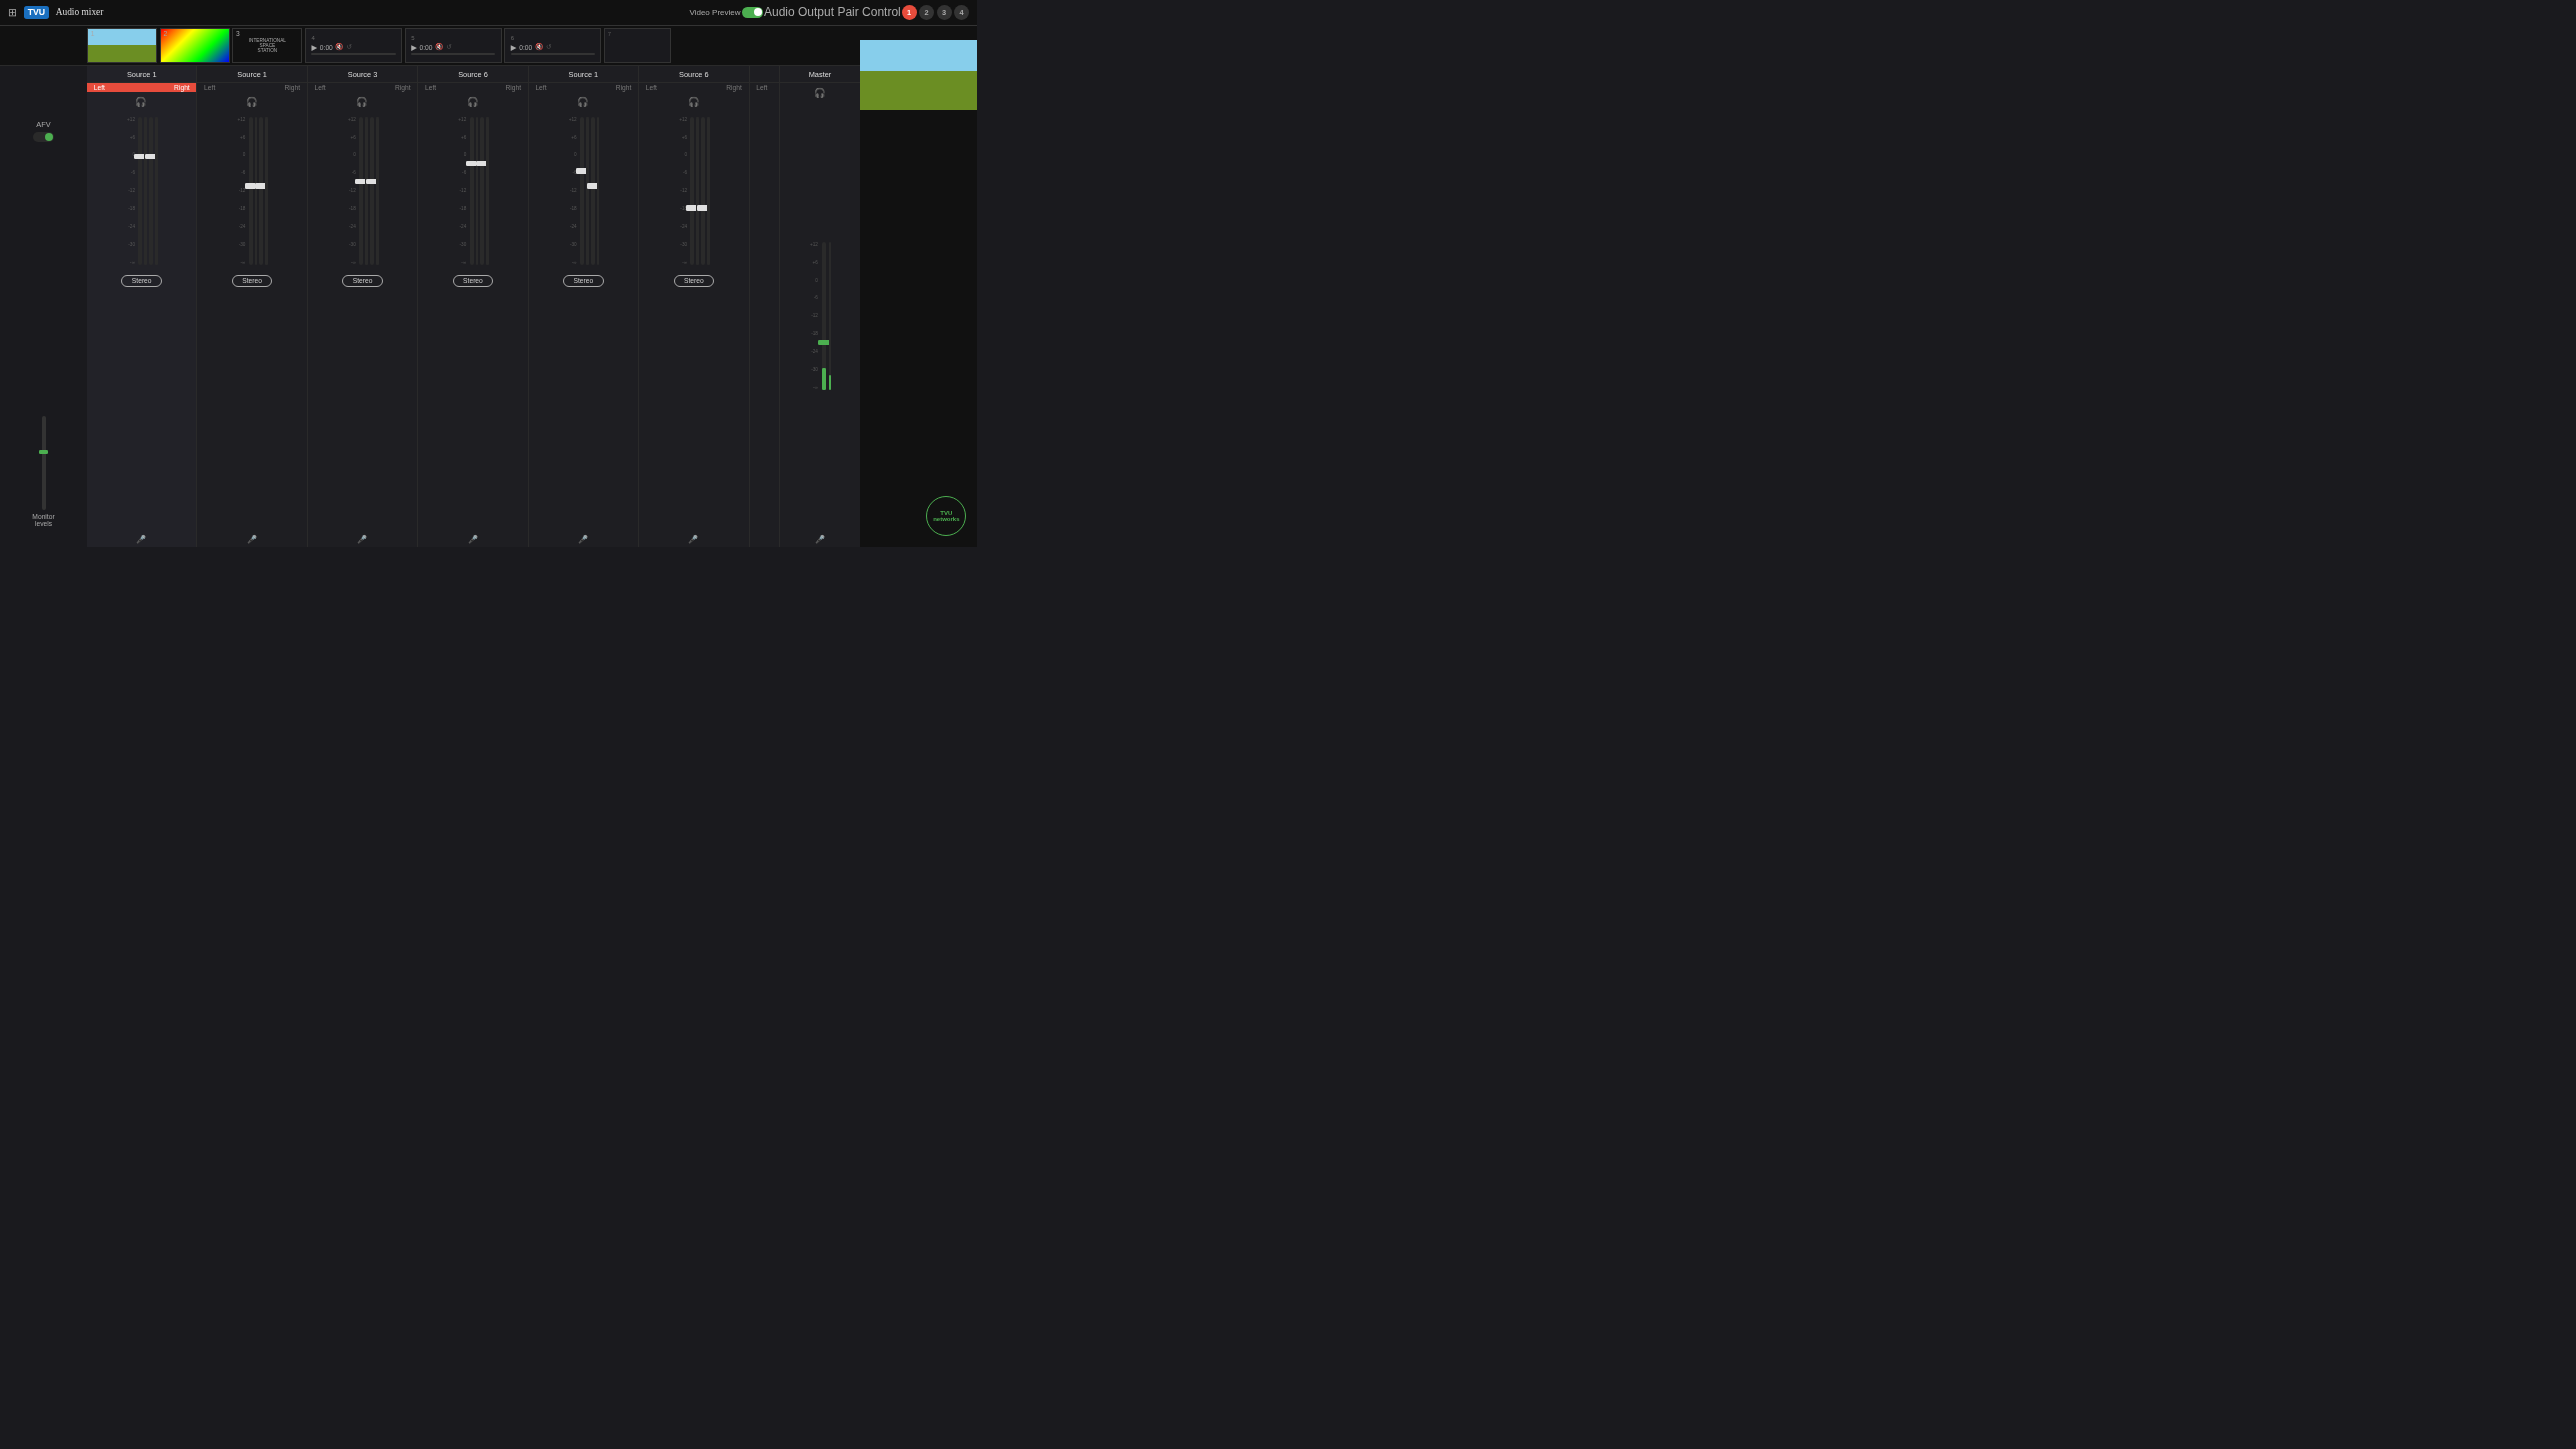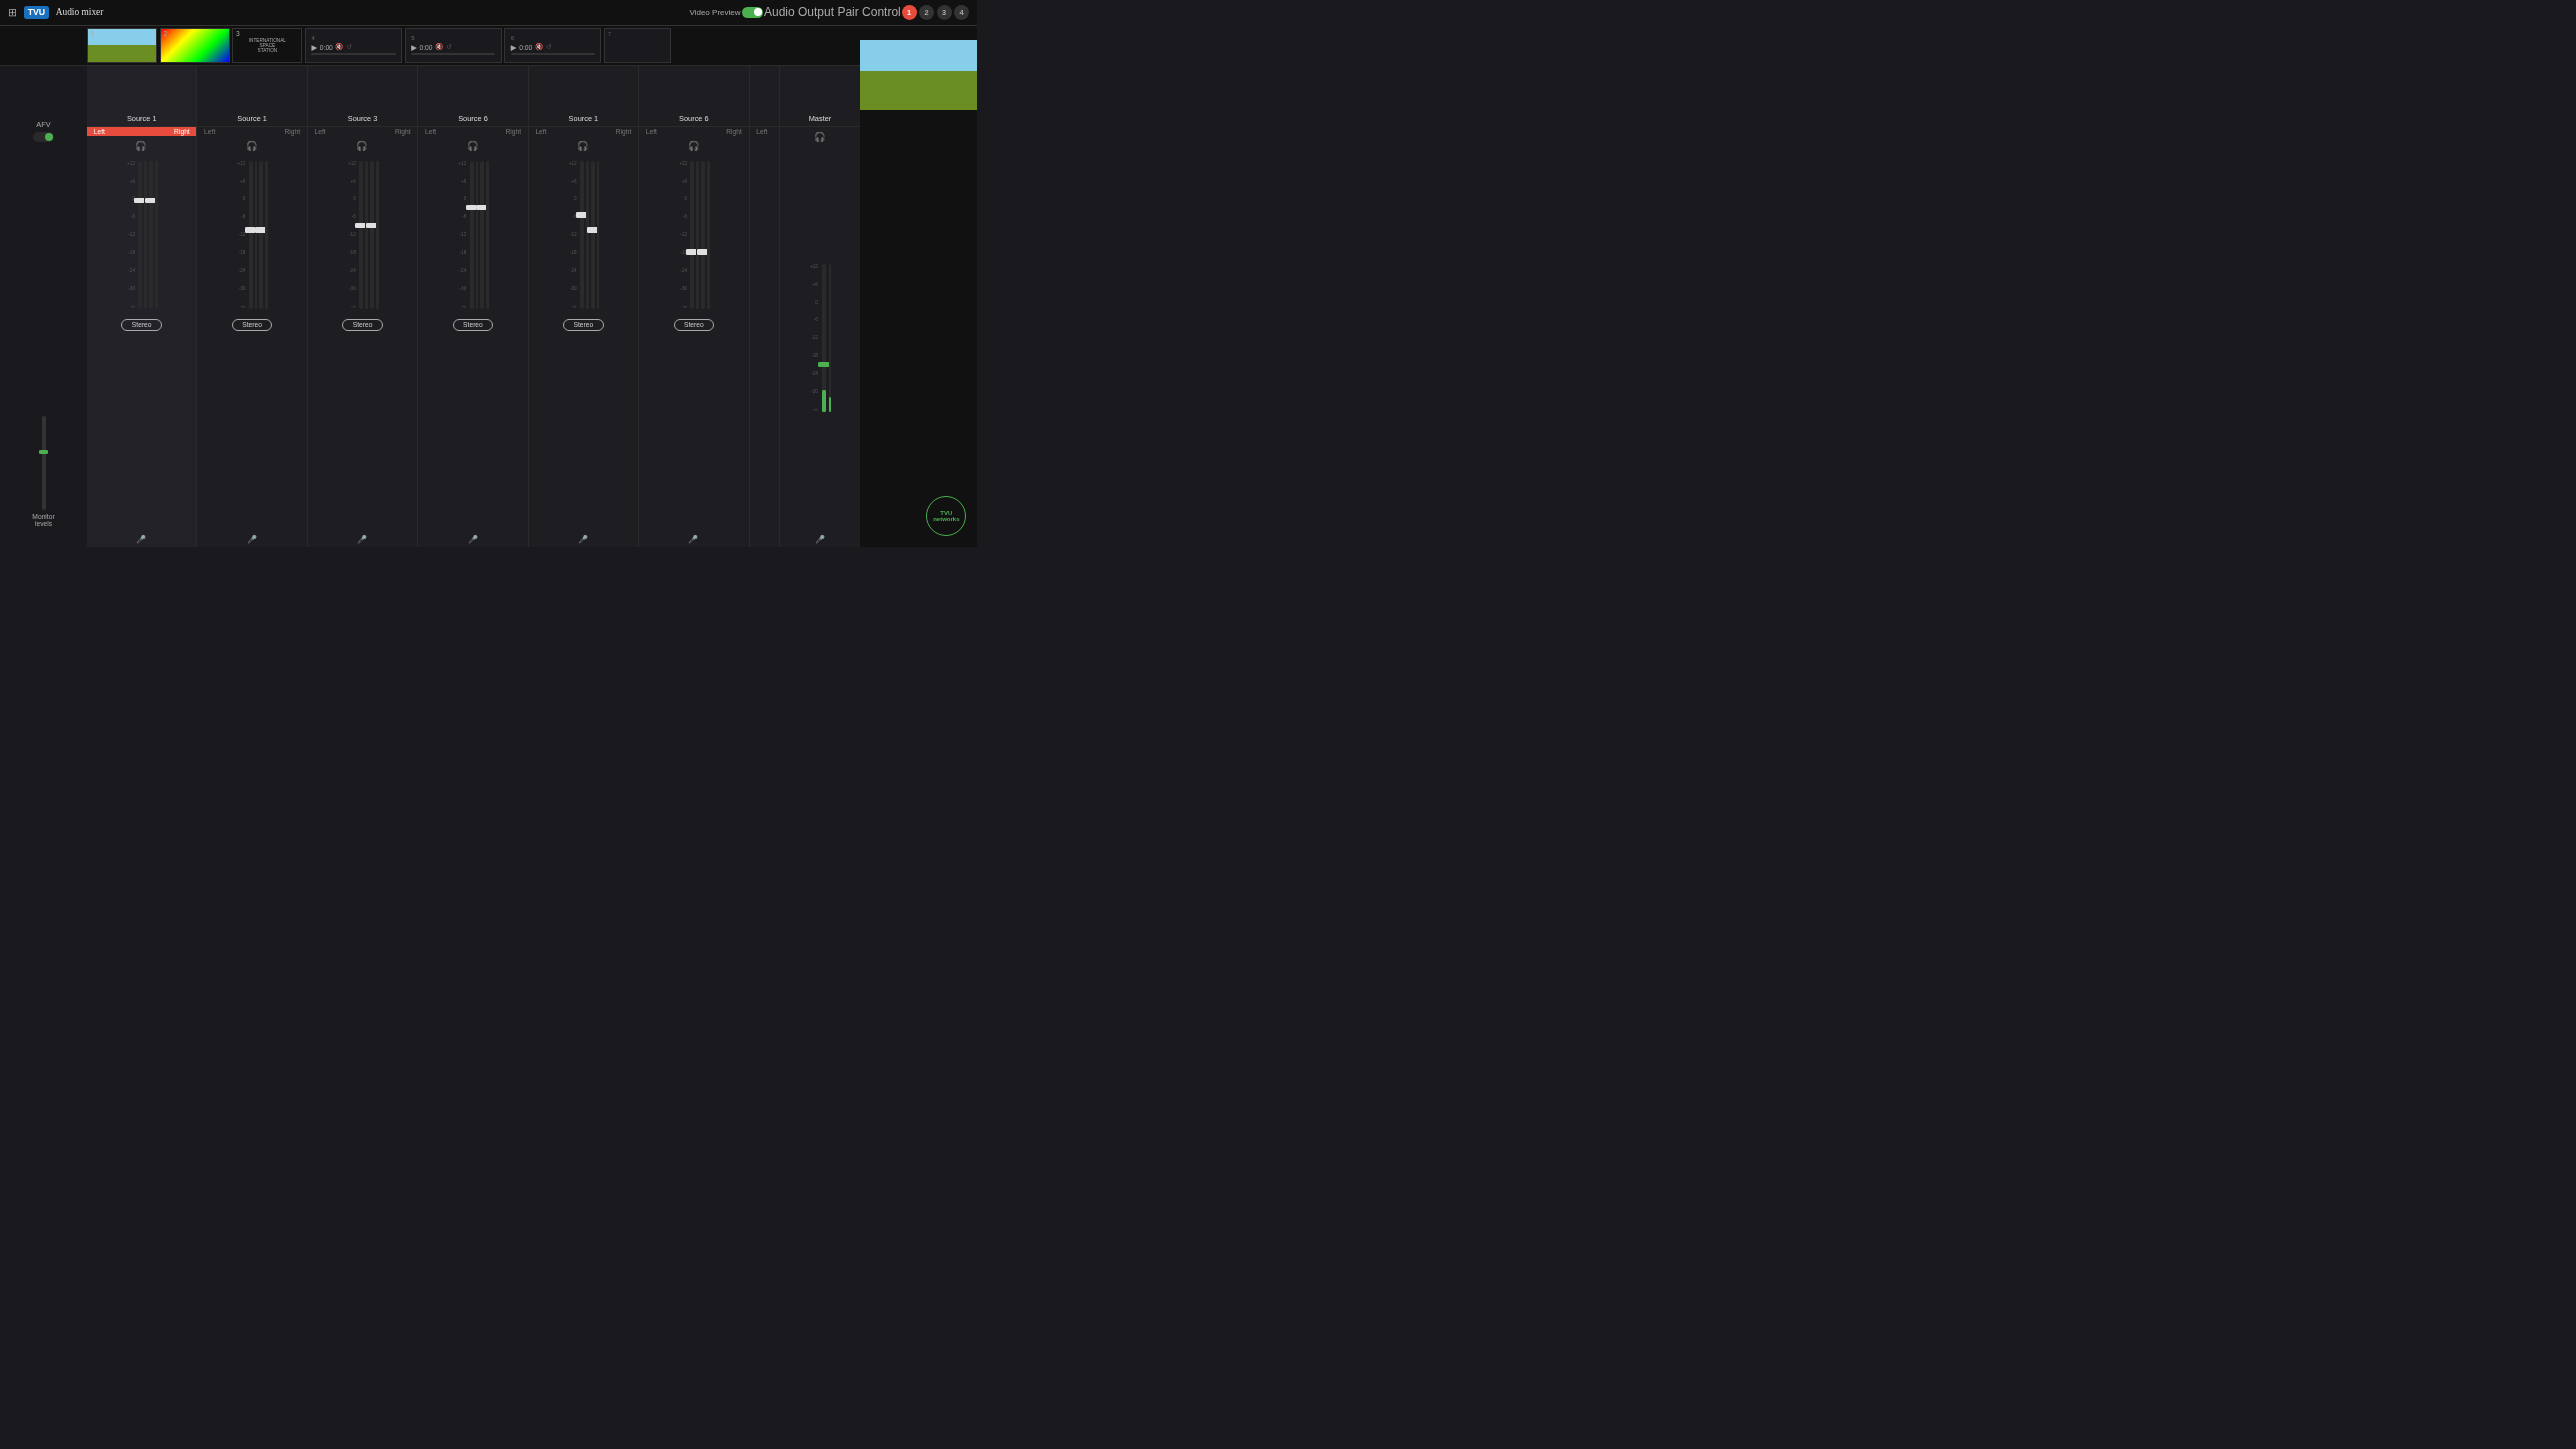--- a/index.html
+++ b/index.html
@@ -246,21 +246,20 @@
     }
     .channel-strip.active-channel {
       background: #222228;
     }
     .channel-name {
       text-align: center;
       color: #ddd;
       font-size: 7.4px;
       padding: 4px 0 2.7px;
       border-bottom: 0.7px solid #2a2a2a;
-      margin-top: 44px;
     }
     .lr-header {
       display: flex;
       justify-content: space-between;
       padding: 1.3px 6.7px;
       font-size: 6.7px;
     }
     .lr-header.active-lr {
       background: #e74c3c;
       color: white;

